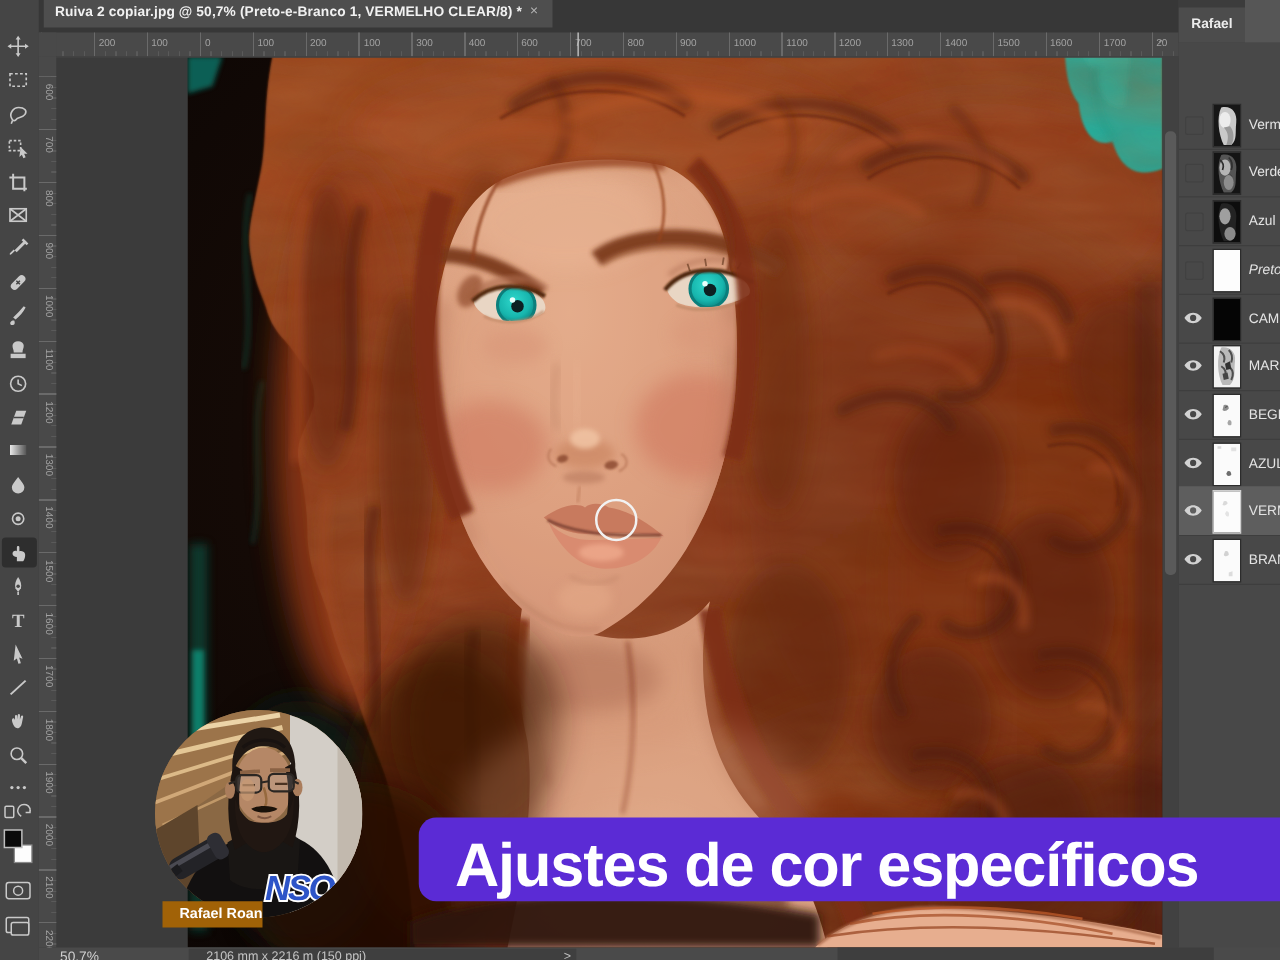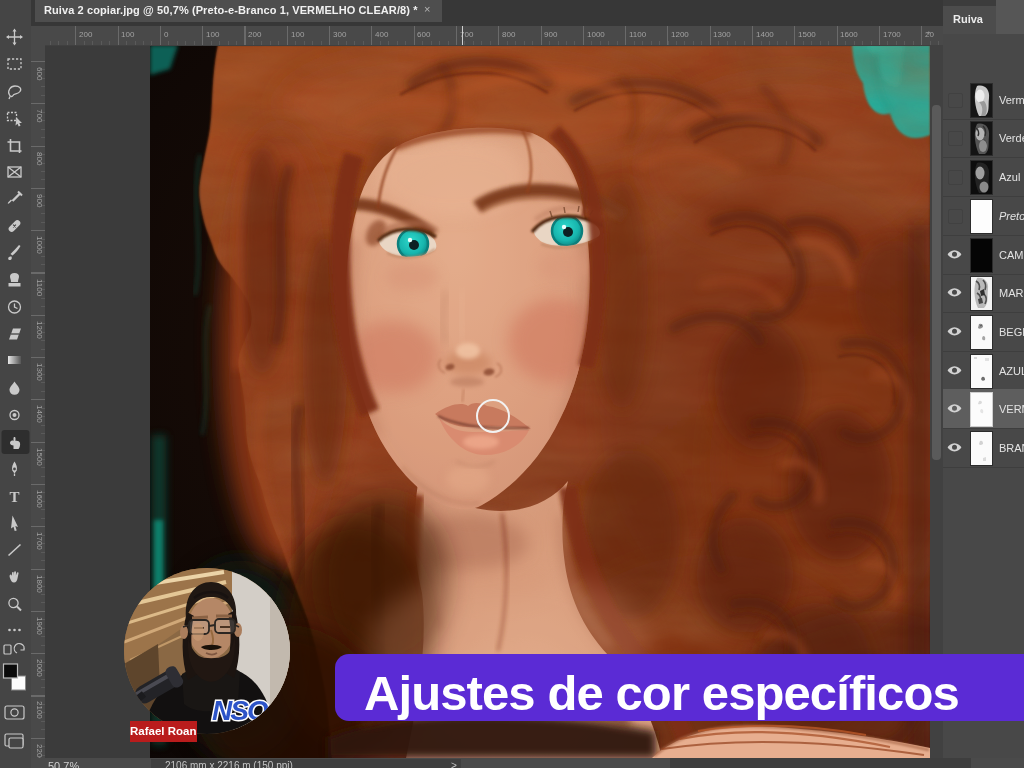--- a/index.html
+++ b/index.html
@@ -289,21 +289,21 @@
       <ellipse cx="74" cy="64" rx="6" ry="9" fill="#c79a74" opacity="0.7"></ellipse>
       <g transform="rotate(-30 36 116)">
           <rect x="8" y="108" width="48" height="18" rx="9" fill="#232327"></rect>
           <rect x="8" y="111" width="48" height="4" rx="2" fill="#4a4a52"></rect>
           <rect x="46" y="106" width="12" height="22" rx="5" fill="#2e2e34"></rect>
         </g>
       <path d="M2,140 L20,126" stroke="#1b1b1e" stroke-width="7"></path>
       <text x="88" y="152" font-family="Liberation Sans, sans-serif" font-size="28" font-weight="bold" font-style="italic" fill="#2d54c8" stroke="#ffffff" stroke-width="3" paint-order="stroke" letter-spacing="-2">NSO</text>
     </svg>
   </div>
-  <div id="nametag" class="abs" style="z-index:32;left:130px;top:721px;width:67px;height:21px;background:#b91c1c;color:#fff;font-size:11.5px;font-weight:bold;text-align:left;line-height:21px;">Rafael Roan</div>
+  <div id="nametag" class="abs" style="z-index:32;left:130px;top:721px;width:80px;height:21px;background:#a16207;color:#fff;font-size:11.5px;font-weight:bold;text-align:right;line-height:21px;">Rafael Roan</div>
 
   <div id="banner" class="abs" style="z-index:50;left:335px;top:654px;width:689px;height:67px;background:#5b2bd5;border-radius:14px 0 0 14px;color:#fff;font-weight:bold;font-size:49px;">
     <div style="position:absolute;left:29px;top:6px;line-height:67px;letter-spacing:-0.9px;">Ajustes de cor específicos</div>
   </div>
 
   <div class="abs" style="left:0;top:0;width:1024px;height:26px;background:#373737;"></div>
   <div class="abs" style="left:35px;top:0;width:407px;height:22px;background:#4e4e4e;">
     <span style="position:absolute;left:9px;top:4px;font-size:11px;font-weight:bold;color:#f1f1f1;white-space:nowrap;letter-spacing:0.1px;">Ruiva 2 copiar.jpg @ 50,7% (Preto-e-Branco 1, VERMELHO CLEAR/8) *</span>
     <span style="position:absolute;left:389px;top:3px;font-size:11px;color:#b5b5b5;">×</span>
   </div>
@@ -463,21 +463,21 @@
     <rect x="5" y="706" width="19" height="13" rx="2" stroke="#c9c9c9" fill="none" stroke-width="1.2"></rect>
       <circle cx="14.5" cy="712.5" r="3.6" stroke="#c9c9c9" fill="none" stroke-width="1.2"></circle>
     <rect x="5" y="734" width="18" height="12" rx="1.5" stroke="#c9c9c9" fill="none" stroke-width="1.2"></rect>
       <rect x="9" y="738" width="14" height="10" rx="1.5" fill="#454545" stroke="#c9c9c9" stroke-width="1.2"></rect>
     </svg>
 
   <div id="panel" class="abs" style="left:943px;top:0;width:81px;height:768px;background:#484848;">
     <div class="abs" style="left:0;top:0;width:81px;height:34px;background:#3c3c3c;"></div>
     <div class="abs" style="left:53px;top:0;width:28px;height:34px;background:#565656;"></div>
     <div class="abs" style="left:0;top:6px;width:53px;height:28px;background:#4c4c4c;"></div>
-    <span class="abs" style="left:10px;top:13px;font-size:11px;font-weight:bold;color:#ececec;">Ruiva</span>
+    <span class="abs" style="left:10px;top:13px;font-size:11px;font-weight:bold;color:#ececec;">Rafael</span>
     <div id="chrows" class="abs" style="left:0;top:41px;width:81px;height:427px;">
     <div class="chrow" style="top:39px;border-bottom:1px solid #3e3e3e;">
           <div style="position:absolute;left:5px;top:13px;width:13px;height:13px;border:1px solid #414141;border-radius:2px"></div>
           <div class="chthumb" style="border:1px solid #2c2c2c;"><svg width="21" height="33" viewBox="0 0 21 33">
               <rect width="21" height="33" fill="#171717"></rect>
               <path d="M6 2 C14 0 19 6 18 14 C17 22 19 28 14 32 L8 32 C4 24 2 10 6 2Z" fill="#c9c9c9"></path>
               <ellipse cx="9" cy="12" rx="4.5" ry="6.5" fill="#ececec"></ellipse>
               <path d="M8 18 C12 22 12 27 10 32 L14 32 C17 27 16 20 13 17Z" fill="#9a9a9a"></path>
             </svg></div>
           <span class="chlabel" style="">Vermelho</span>

